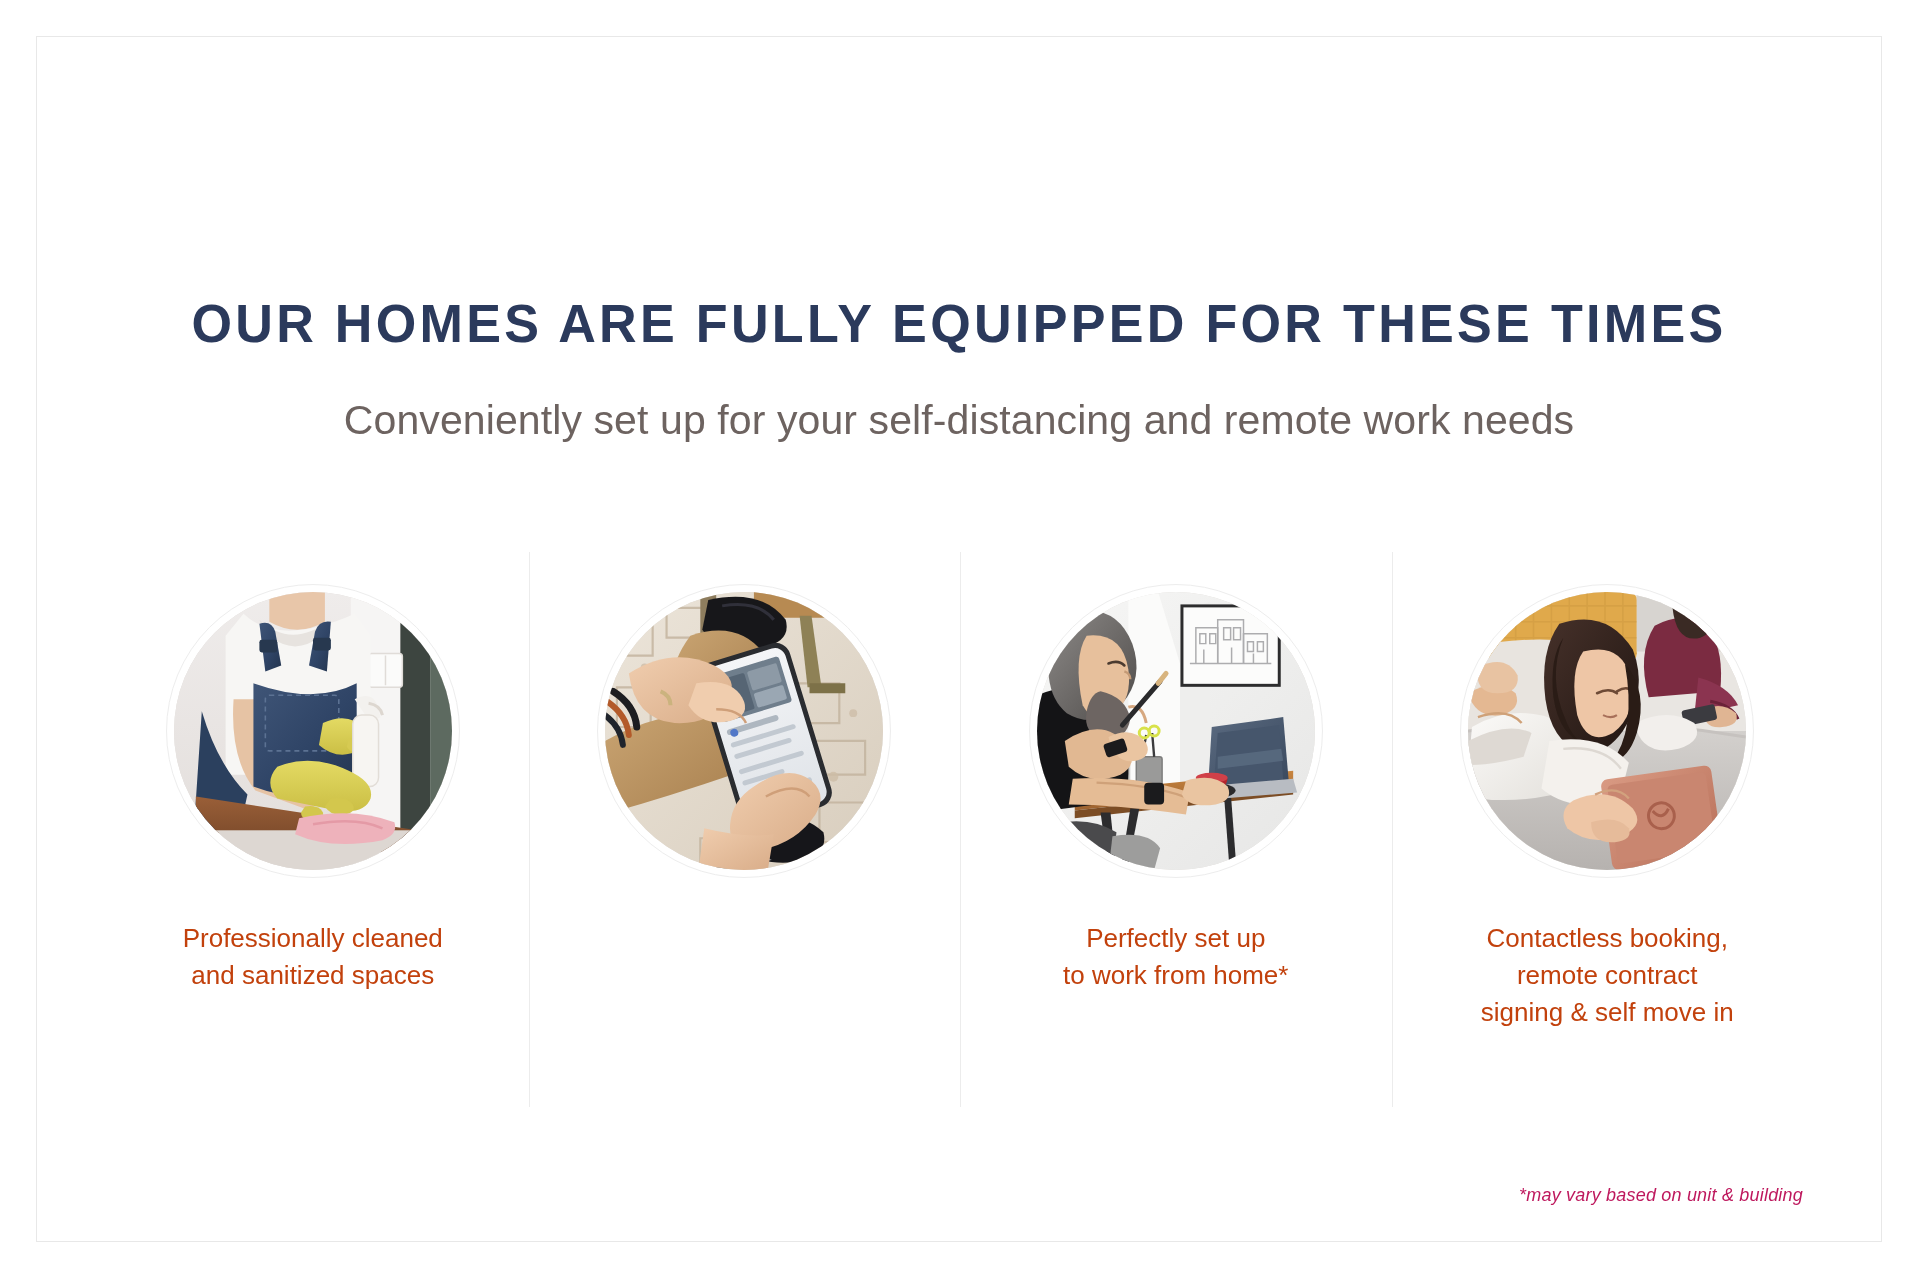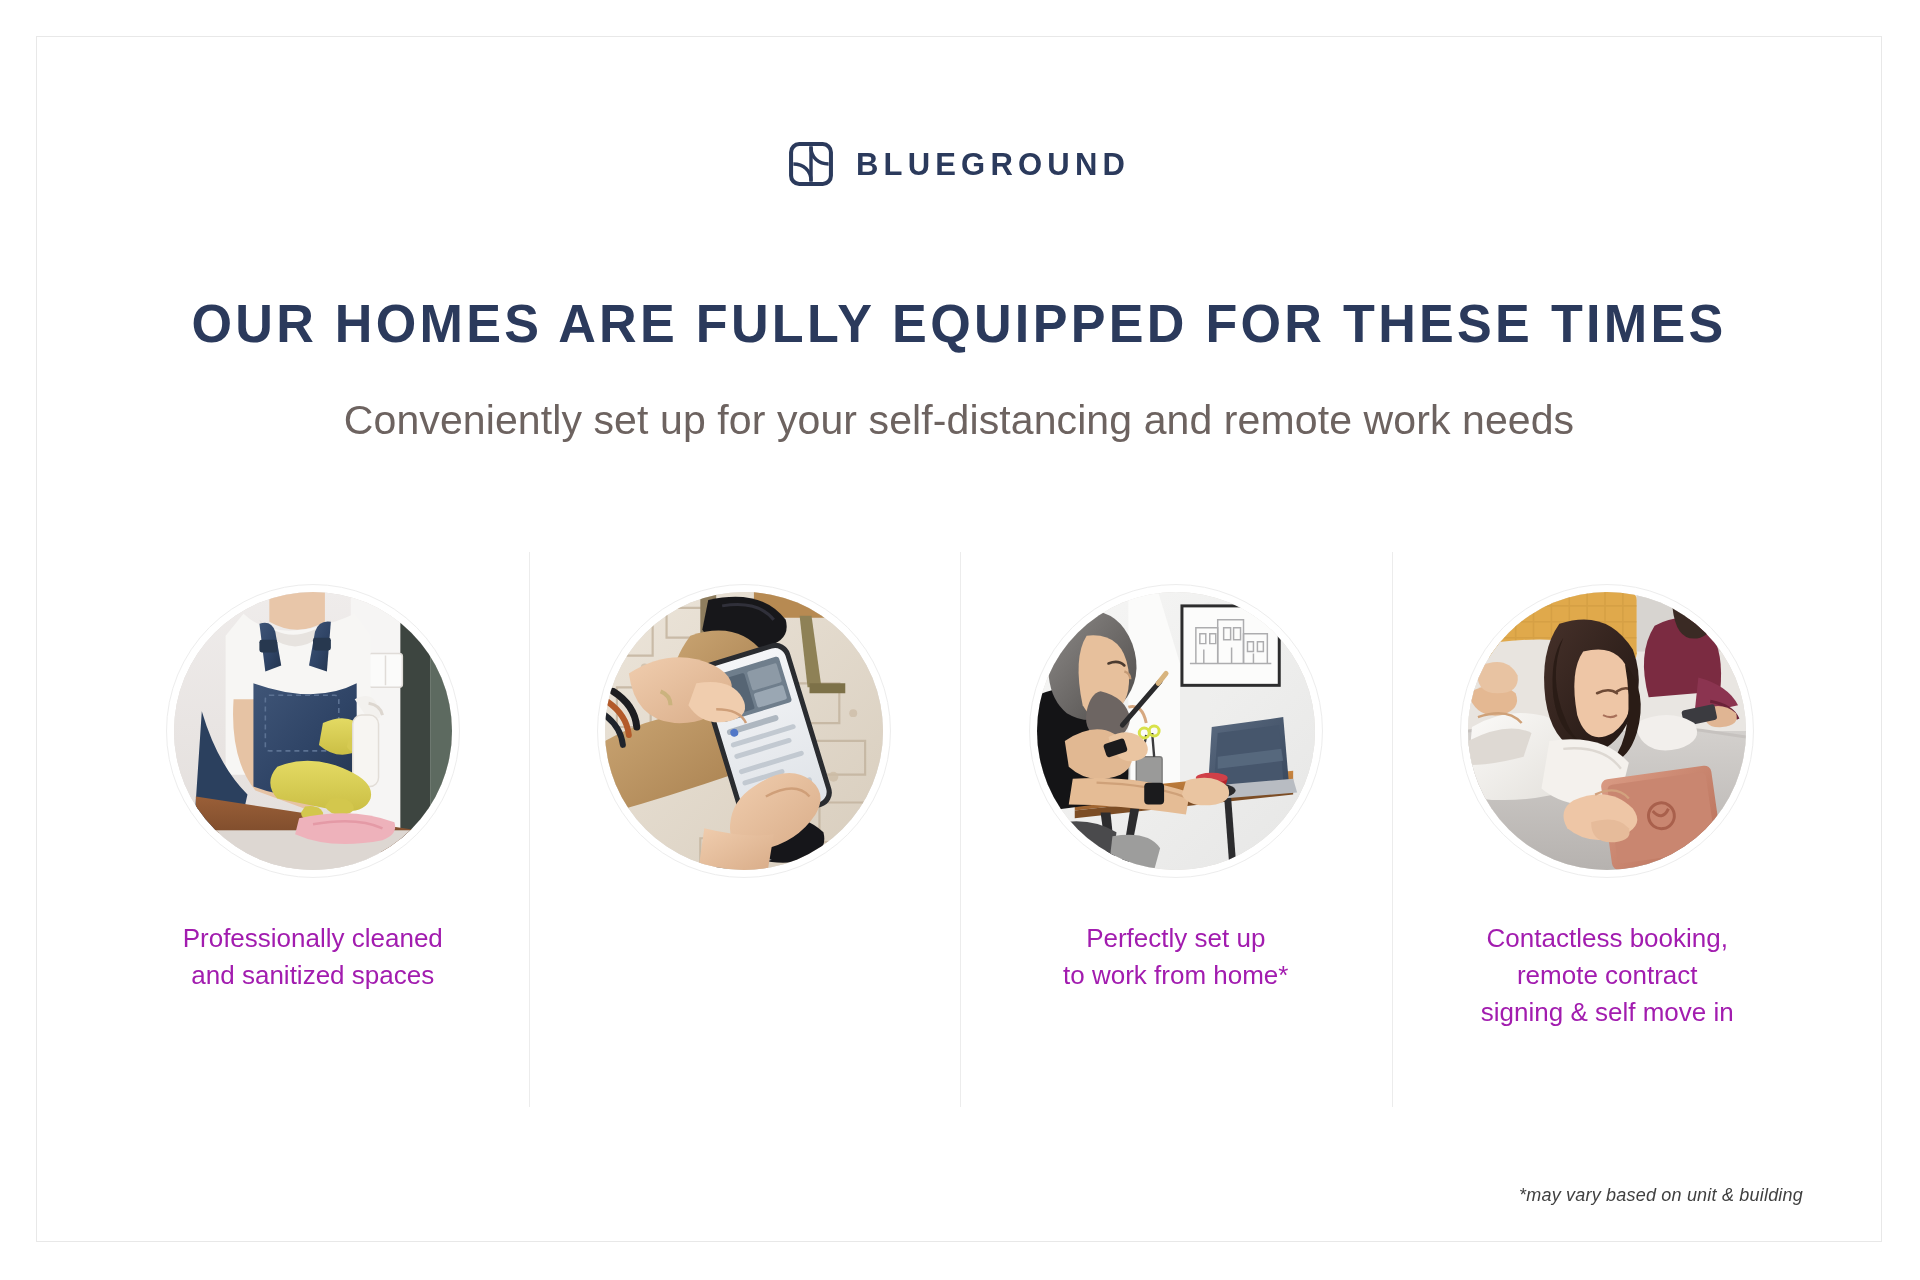--- a/index.html
+++ b/index.html
@@ -85,49 +85,38 @@
     position:relative;
     background:#dedad6;
   }
   .thumb svg{display:block;width:100%;height:100%;}
   .caption{
     margin-top:42px;
     width:330px;
     text-align:center;
     font-size:26px;
     line-height:1.42;
-    color:#a21caf;
+    color:#c2410c;
     white-space:pre-line;
   }
 
   
   .footnote{
     position:absolute;right:78px;top:1148px;
     font-size:18px;font-style:italic;
-    color:#404040;
+    color:#be185d;
     letter-spacing:0.2px;
   }
 </style>
 </head>
 <body>
 
 <div class="poster">
   <div class="frame">
 
-    <div class="brand">
-      <span>
-        <svg class="brand-mark" viewBox="0 0 48 48" aria-hidden="true">
-          <rect x="3.2" y="3.2" width="41.6" height="41.6" rx="8.5" ry="8.5" fill="none" stroke="#2b3a5c" stroke-width="4.2"></rect>
-          <line x1="24" y1="5.4" x2="24" y2="42.6" stroke="#2b3a5c" stroke-width="3.6"></line>
-          <path d="M24 6.5 C24 17.5 32 24 42.4 24" fill="none" stroke="#2b3a5c" stroke-width="3.6"></path>
-          <path d="M5.6 24 C16 24 24 30.5 24 41.5" fill="none" stroke="#2b3a5c" stroke-width="3.6"></path>
-        </svg>
-      </span>
-      <span class="brand-word">BLUEGROUND</span>
-    </div>
 
     <div class="headline">OUR HOMES ARE FULLY EQUIPPED FOR THESE TIMES</div>
     <div class="subhead">Conveniently set up for your self-distancing and remote work needs</div>
 
     <div class="columns">
 
       <div class="col">
         <div class="thumb-wrap">
           <div class="thumb">
             <svg viewBox="0 0 280 280" preserveAspectRatio="xMidYMid slice" aria-hidden="true">

